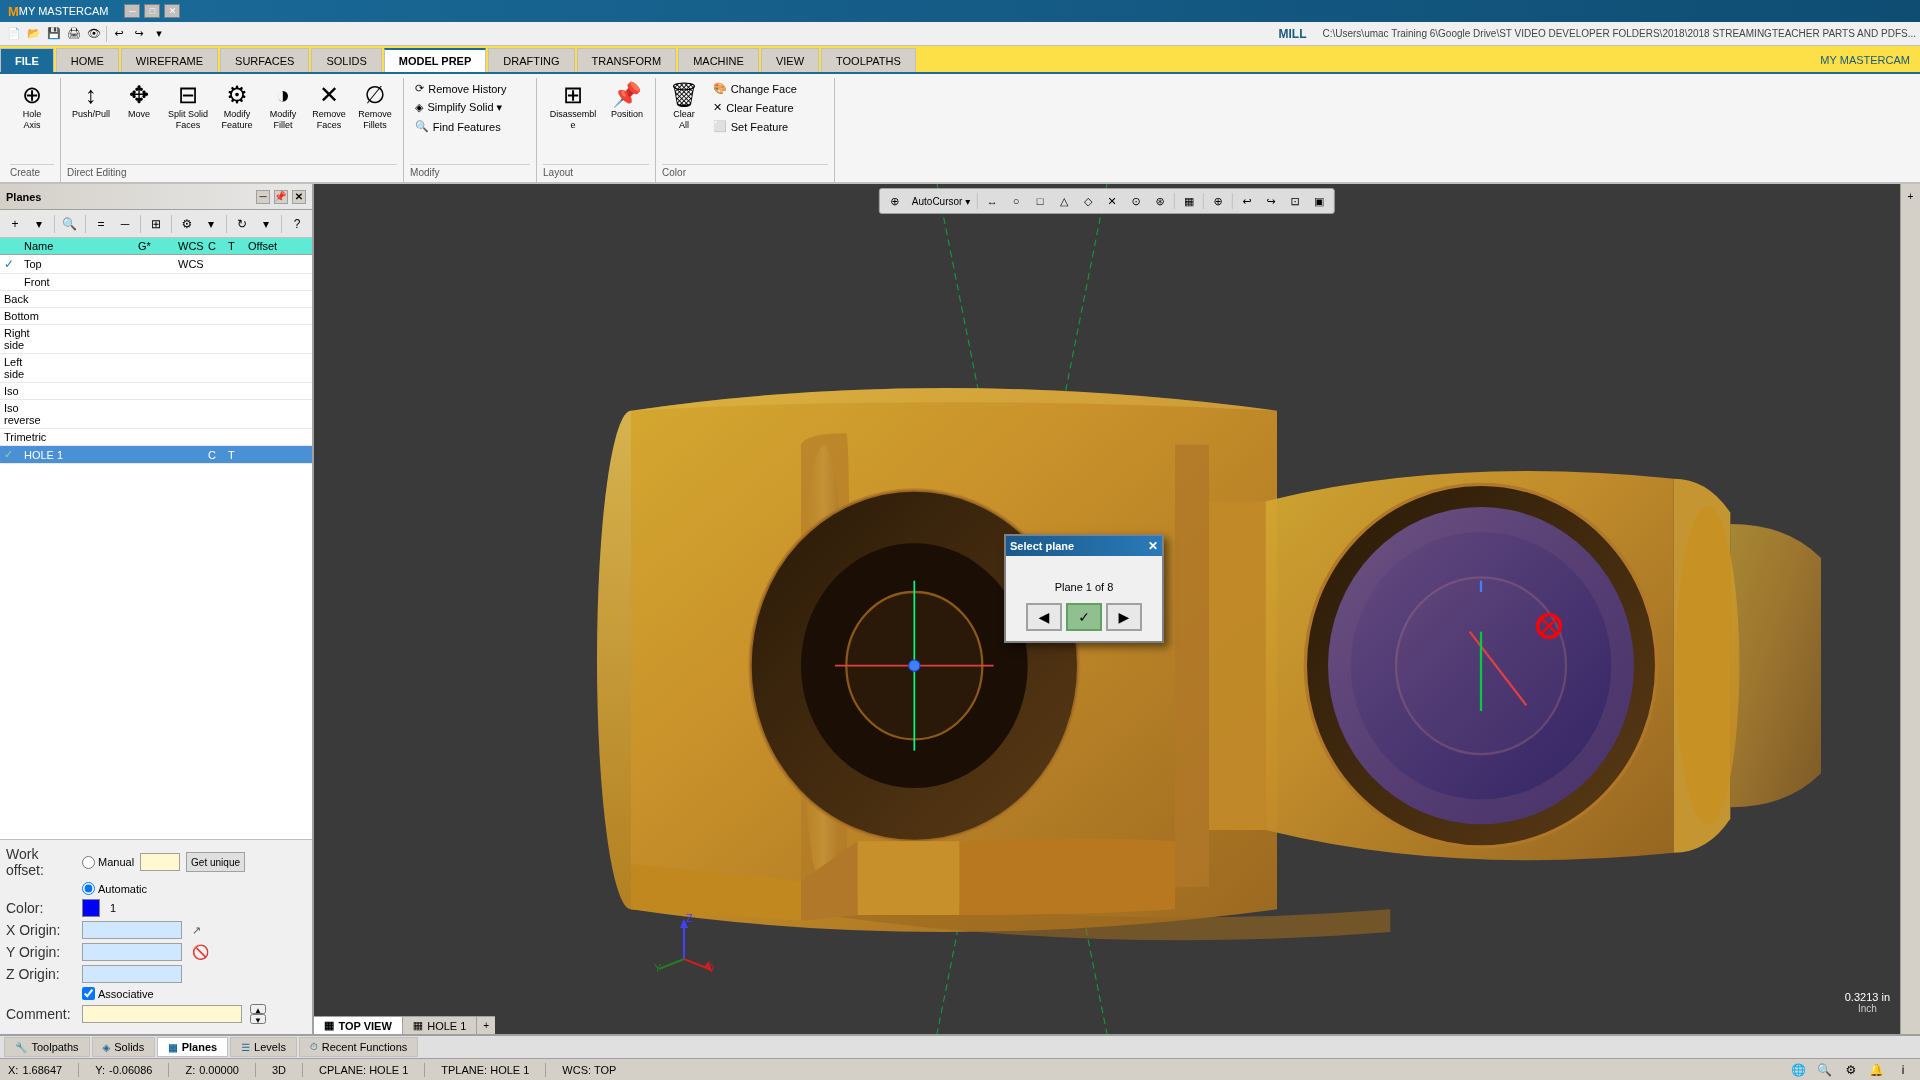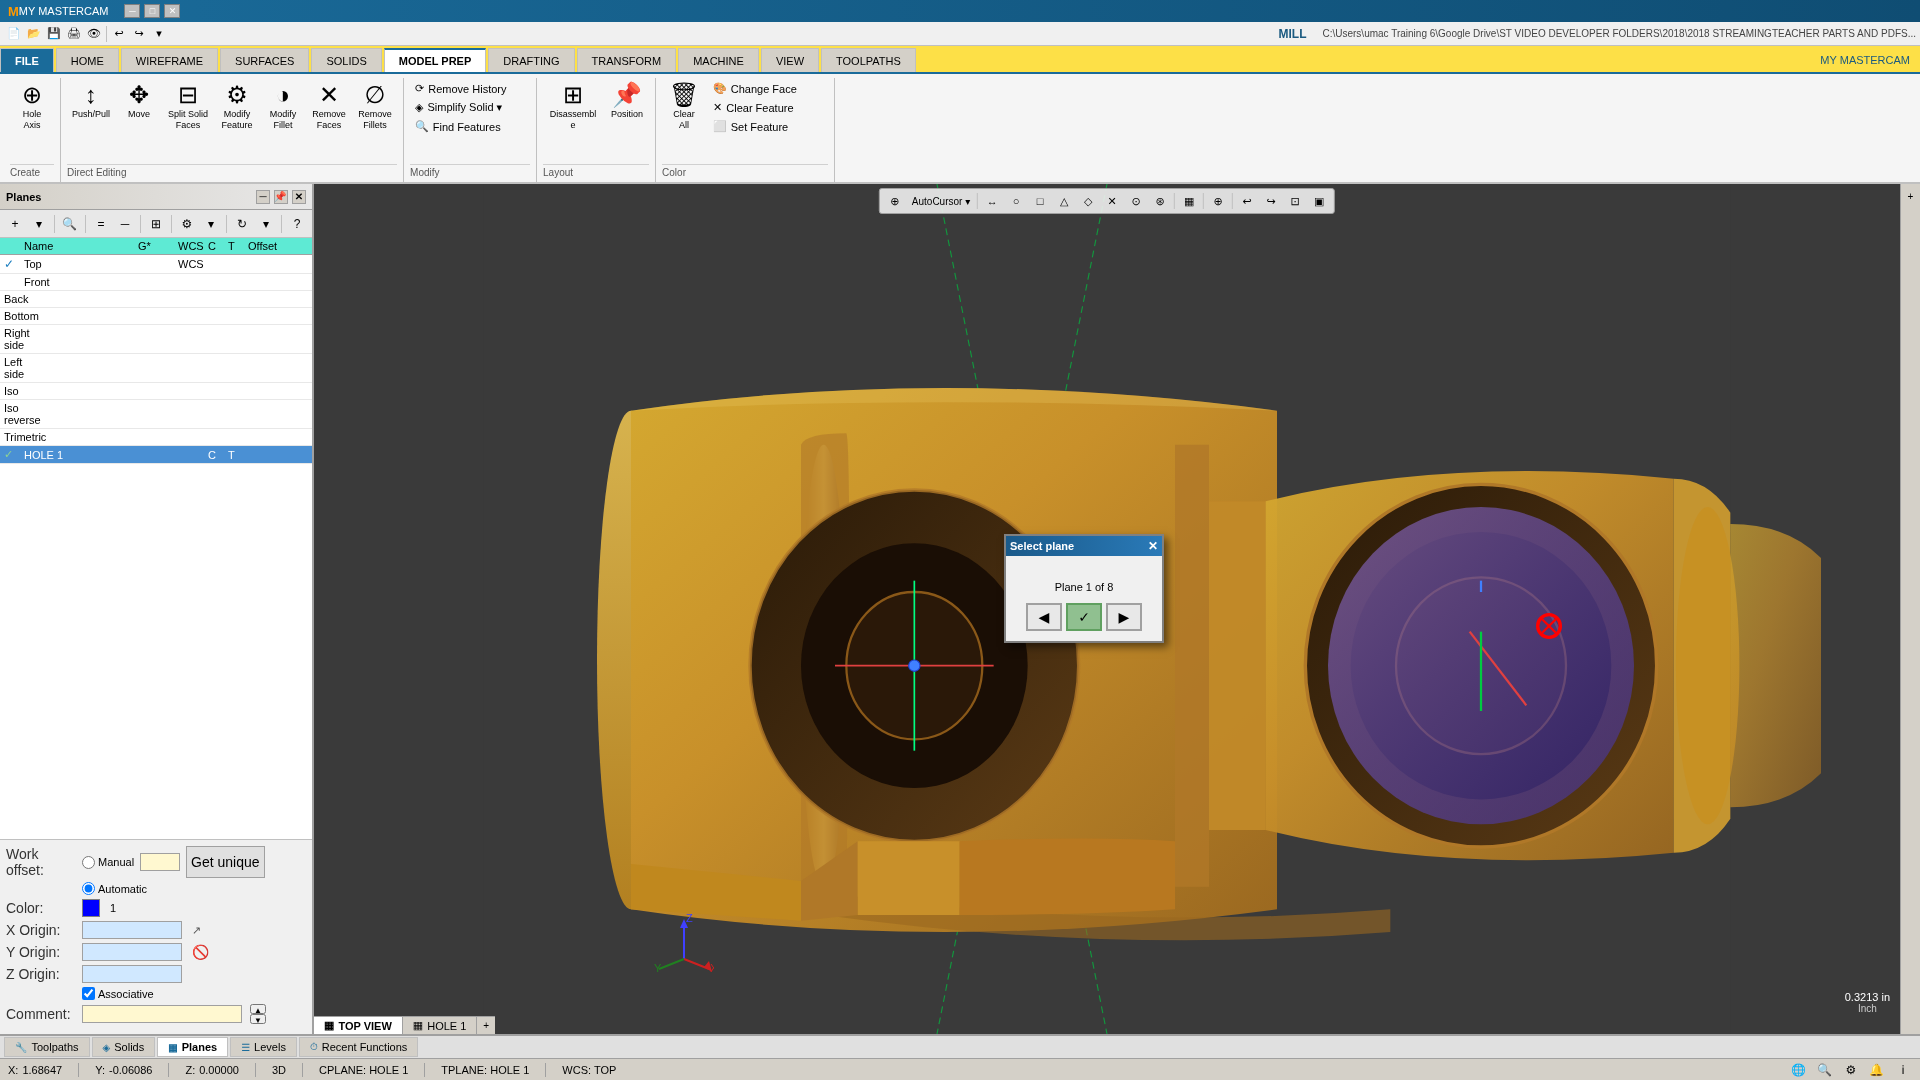--- a/index.html
+++ b/index.html
@@ -191,21 +191,21 @@
     #panel-bottom {
       padding: 6px;
       background: #f0f0f0;
       border-top: 1px solid #c0c0c0;
     }
     .prop-row { display: flex; align-items: center; margin-bottom: 4px; gap: 6px; }
     .prop-label { font-size: 14px; width: 70px; color: #333; }
     .prop-radio { display: flex; align-items: center; gap: 3px; font-size: 10px; }
     .prop-input { height: 18px; border: 1px solid #a0a0a0; font-size: 10px; padding: 0 2px; background: #fff8d0; width: 100px; }
     .prop-input-blue { background: #d0e8ff; }
-    .prop-btn { height: 32px; font-size: 14px; padding: 0 4px; cursor: pointer; border: 1px solid #a0a0a0; background: #e0e0e0; }
+    .prop-btn { height: 20px; font-size: 10px; padding: 0 4px; cursor: pointer; border: 1px solid #a0a0a0; background: #e0e0e0; }
     .color-box { width: 18px; height: 18px; background: blue; border: 1px solid #808080; }
 
     
     #viewport {
       flex: 1;
       background: #3a3a3a;
       position: relative;
       overflow: hidden;
     }
 

